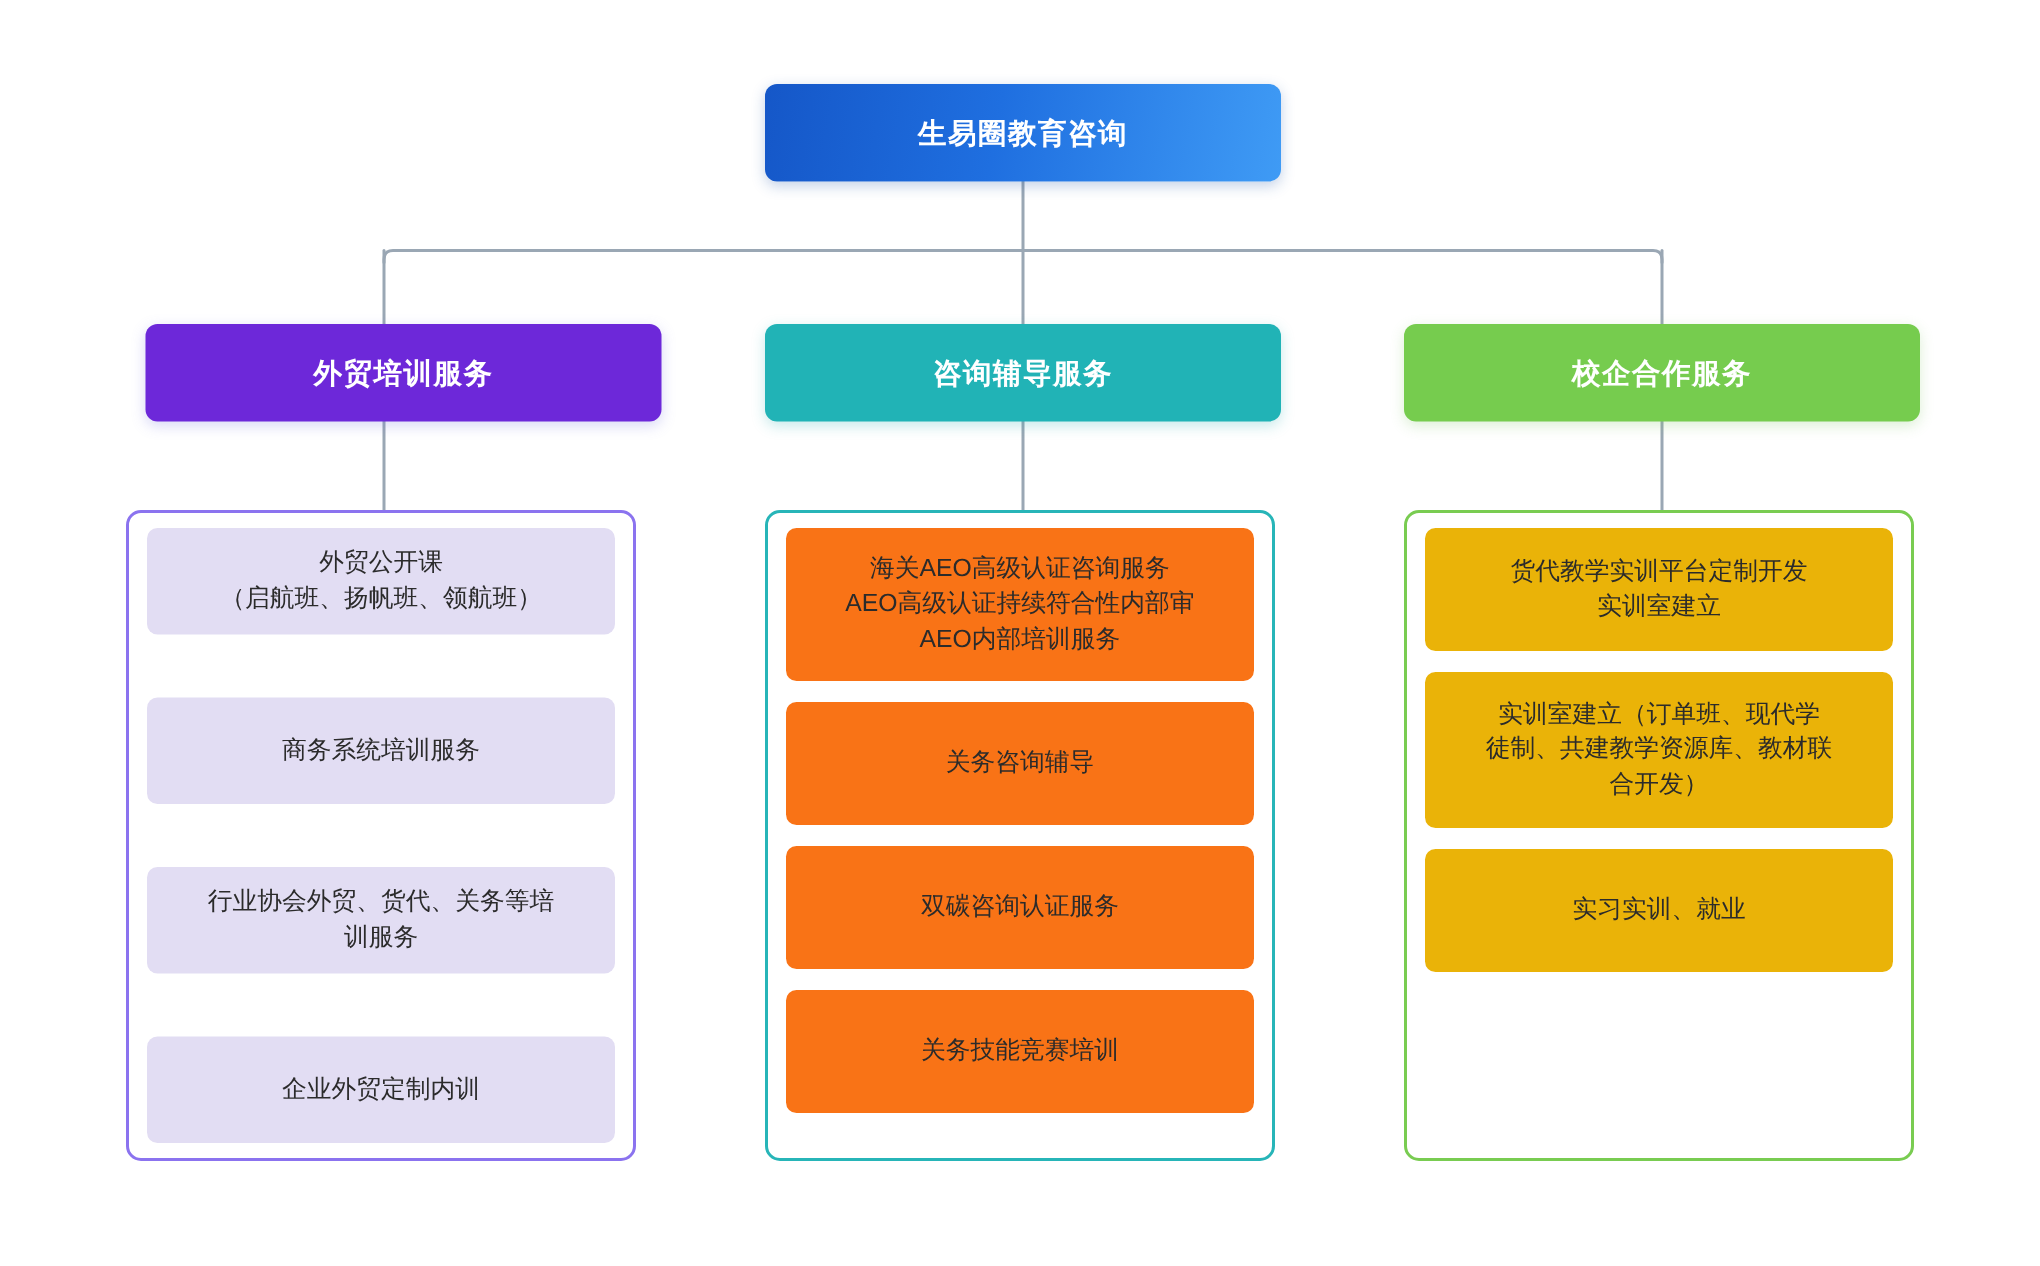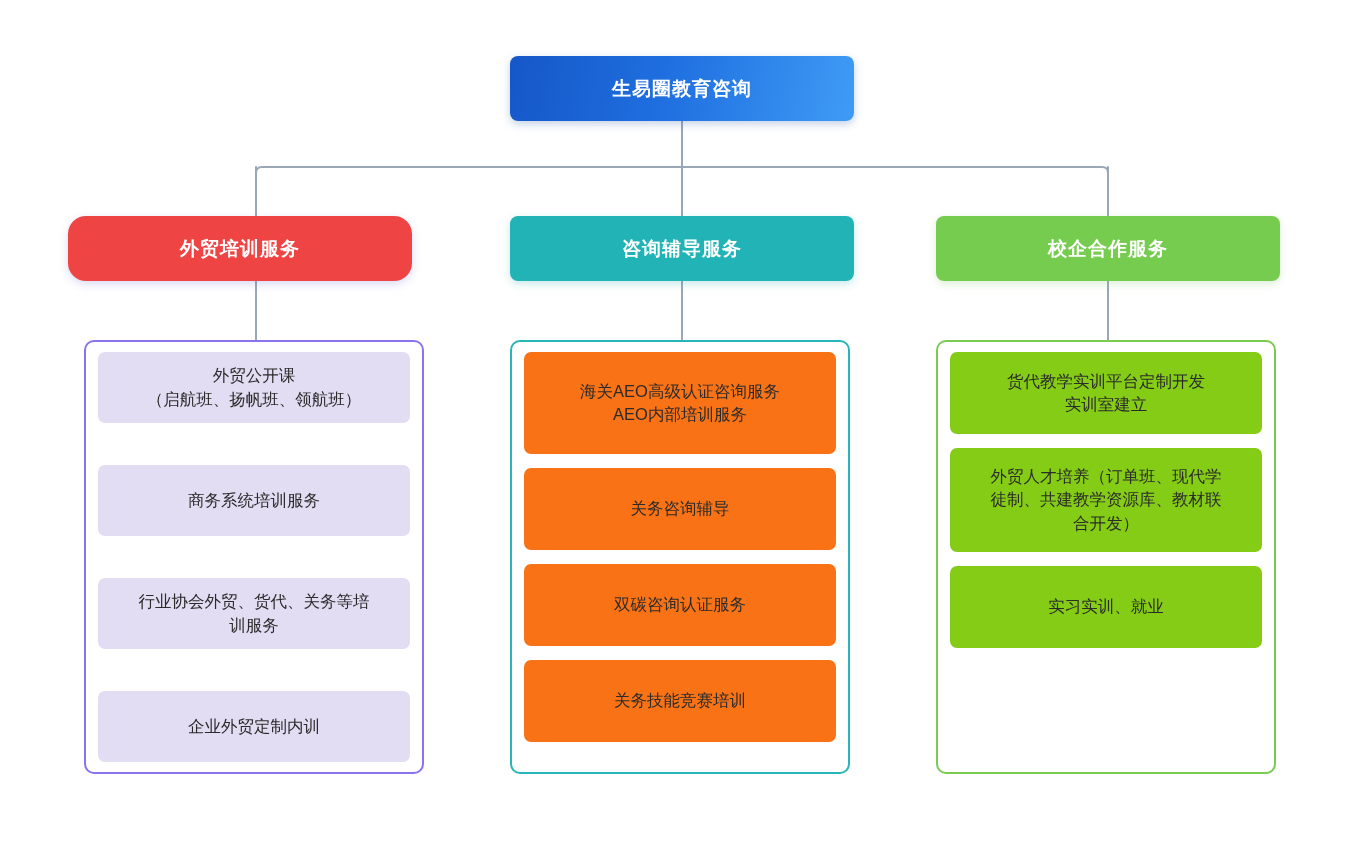--- a/index.html
+++ b/index.html
@@ -66,21 +66,21 @@
     align-items: center;
     justify-content: center;
     z-index: 3;
   }
   .cat-header .label {
     color: #ffffff;
     font-size: 19px;
     font-weight: bold;
     letter-spacing: 1px;
   }
-  .cat-header.c0 { left: 68px;  background: #ef4444; box-shadow: 0 3px 9px rgba(110, 110, 220, 0.26); border-radius: 18px; }
+  .cat-header.c0 { left: 97px;  background: #6d28d9; box-shadow: 0 3px 9px rgba(110, 110, 220, 0.26); }
   .cat-header.c1 { left: 510px; background: #21b3b6; box-shadow: 0 3px 9px rgba(40, 170, 175, 0.26); font-family: Liberation Serif, serif; }
   .cat-header.c2 { left: 936px; background: #76cc4e; box-shadow: 0 3px 9px rgba(110, 190, 80, 0.24); }
 
   
   .col-box {
     position: absolute;
     top: 340px;
     width: 340px;
     height: 434px;
     border-radius: 10px;
@@ -107,21 +107,21 @@
     text-align: center;
     font-size: 16.5px;
     line-height: 1.42;
     color: #2b2b2b;
     padding: 8px 10px;
     margin-bottom: 14px;
   }
   .item-card:last-child { margin-bottom: 0; }
   .col-box.c0 .item-card { background: #e2ddf3; }
   .col-box.c1 .item-card { background: #f97316; }
-  .col-box.c2 .item-card { background: #84cc16; }
+  .col-box.c2 .item-card { background: #eab308; }
 
   .item-card .line { display: block; }
 </style>
 </head>
 <body>
 
 <div class="canvas">
 
   <svg class="connectors" viewBox="0 0 1360 844" width="1360" height="844" xmlns="http://www.w3.org/2000/svg">
     <g fill="none" stroke="#9aa7b4" stroke-width="2" stroke-linecap="round" stroke-linejoin="round">
@@ -176,20 +176,21 @@
       <span>
         <span class="line">企业外贸定制内训</span>
       </span>
     </div>
   </div>
 
   <div class="col-box c1">
     <div class="item-card" style="height:102px">
       <span>
         <span class="line">海关AEO高级认证咨询服务</span>
+        <span class="line">AEO高级认证持续符合性内部审</span>
         <span class="line">AEO内部培训服务</span>
       </span>
     </div>
     <div class="item-card" style="height:82px">
       <span>
         <span class="line">关务咨询辅导</span>
       </span>
     </div>
     <div class="item-card" style="height:82px">
       <span>
@@ -205,21 +206,21 @@
 
   <div class="col-box c2">
     <div class="item-card" style="height:82px">
       <span>
         <span class="line">货代教学实训平台定制开发</span>
         <span class="line">实训室建立</span>
       </span>
     </div>
     <div class="item-card" style="height:104px">
       <span>
-        <span class="line">外贸人才培养（订单班、现代学</span>
+        <span class="line">实训室建立（订单班、现代学</span>
         <span class="line">徒制、共建教学资源库、教材联</span>
         <span class="line">合开发）</span>
       </span>
     </div>
     <div class="item-card" style="height:82px">
       <span>
         <span class="line">实习实训、就业</span>
       </span>
     </div>
   </div>

